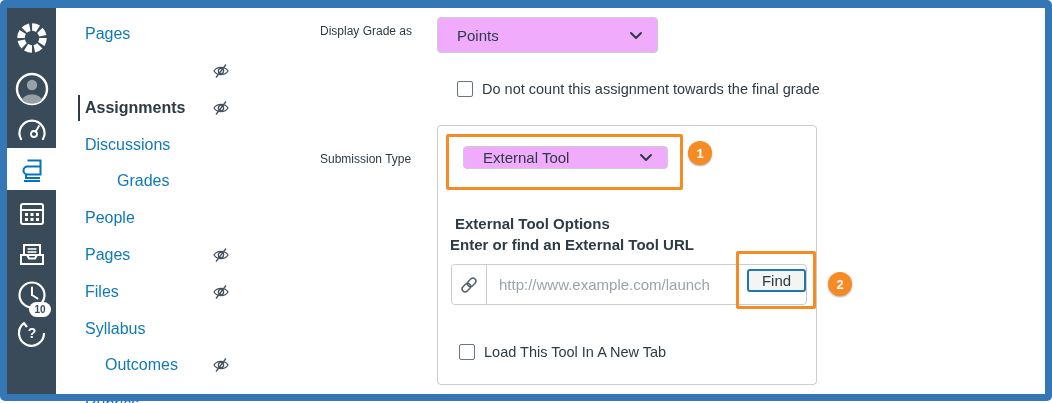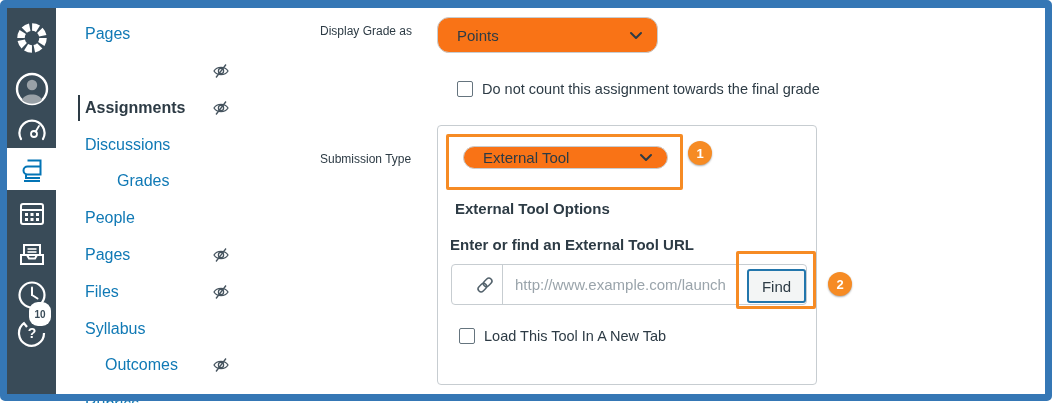--- a/index.html
+++ b/index.html
@@ -13,33 +13,33 @@
     border:7px solid #3577B5;border-top-width:8px;border-radius:5px;z-index:30;pointer-events:none;
   }
   .clipped-nav-item{
     position:absolute;left:85px;top:395px;z-index:5;font-size:16px;color:#1079B5;
   }
   
   .global-nav{position:absolute;left:7px;top:8px;width:49px;height:386px;background:#394B58;z-index:10;}
   .gn-item{position:absolute;left:0;width:49px;display:flex;justify-content:center;align-items:center;}
   .gn-active-tile{position:absolute;left:0;top:140px;width:49px;height:42px;background:#fff;}
   .gn-badge{
-    position:absolute;left:22px;top:294px;min-width:14px;height:24px;padding:0 4px;background:#fff;
+    position:absolute;left:22px;top:294px;min-width:14px;height:15px;padding:0 4px;background:#fff;
     border-radius:9px;color:#394B58;font-size:10px;font-weight:bold;display:flex;align-items:center;justify-content:center;z-index:2;
   }
   
   .course-nav{position:absolute;left:56px;top:8px;width:255px;height:386px;background:#fff;z-index:9;}
   .nav-item{position:absolute;left:29px;height:26px;display:flex;align-items:center;font-size:16px;color:#1079B5;cursor:pointer;}
   .nav-item.active{color:#2D3B45;font-weight:bold;border-left:2px solid #2D3B45;padding-left:5px;left:22px;}
   .nav-eye{position:absolute;left:156px;width:18px;height:18px;}
   
   .content{position:absolute;left:311px;top:8px;right:7px;bottom:9px;background:#fff;z-index:8;}
   .fld-label{position:absolute;font-size:12px;color:#2D3B45;}
   .select{
-    position:absolute;box-sizing:border-box;background:#f97316;border:1px solid #C7CDD1;border-radius:12px;
+    position:absolute;box-sizing:border-box;background:#f0abfc;border:1px solid #C7CDD1;border-radius:4px;
     display:flex;align-items:center;font-size:15px;color:#2D3B45;padding:0 14px 0 19px;cursor:pointer;
   }
   .select .chev{margin-left:auto;}
   .checkbox-row{position:absolute;display:flex;align-items:center;font-size:14.5px;color:#2D3B45;}
   .cb{width:14px;height:14px;border:1px solid #65747e;border-radius:2px;background:#fff;margin-right:9px;flex:0 0 auto;cursor:pointer;}
   .bigbox{position:absolute;box-sizing:border-box;border:1px solid #C7CDD1;border-radius:4px;background:#fff;}
   .hl-rect{position:absolute;box-sizing:border-box;border:3px solid #F68B24;border-radius:2px;z-index:3;}
   .step-badge{
     position:absolute;width:24px;height:24px;border-radius:50%;background:#F68B24;color:#fff;
     font-size:13px;font-weight:bold;display:flex;align-items:center;justify-content:center;
@@ -198,38 +198,38 @@
 
   <div class="hl-rect" style="left:135px;top:126px;width:237px;height:56px;"></div>
   <div class="select" style="left:152px;top:138px;width:205px;height:23px;z-index:4;">
     <span>External Tool</span>
     <svg class="chev" width="14" height="9" viewBox="0 0 14 9">
         <polyline points="2,2 7,7 12,2" fill="none" stroke="#2D3B45" stroke-width="2" stroke-linecap="round" stroke-linejoin="round"></polyline>
       </svg>
   </div>
   <div class="step-badge" style="left:377px;top:133px;">1</div>
 
-  <div class="subhead" style="left:144px;top:192px;">External Tool Options</div>
+  <div class="subhead" style="left:144px;top:207px;">External Tool Options</div>
   <div class="subhead" style="left:139px;top:228px;">Enter or find an External Tool URL</div>
 
-  <div class="url-group" style="left:140px;top:256px;width:356px;height:41px;padding-left:16px;">
+  <div class="url-group" style="left:140px;top:256px;width:356px;height:41px;">
     <div class="url-icon-cell">
       <svg width="20" height="20" viewBox="0 0 20 20">
         <g transform="rotate(-45 10 10)" fill="none" stroke="#52616b" stroke-width="1.5">
           <rect x="1.5" y="7" width="9.5" height="6" rx="3"></rect>
           <rect x="9" y="7" width="9.5" height="6" rx="3"></rect>
         </g>
       </svg>
     </div>
     <input class="url-input" type="text" placeholder="http://www.example.com/launch" style="">
   </div>
 
   <div class="hl-rect" style="left:425px;top:243px;width:80px;height:58px;"></div>
-  <button class="find-btn" style="left:436px;top:261px;width:59px;height:34px;">Find</button>
+  <button class="find-btn" style="left:436px;top:261px;width:59px;height:23px;">Find</button>
   <div class="step-badge" style="left:517px;top:264px;">2</div>
 
-  <div class="checkbox-row" style="left:148px;top:320px;text-align:center;">
+  <div class="checkbox-row" style="left:148px;top:336px;text-align:center;">
     <span class="cb"></span>
     <span>Load This Tool In A New Tab</span>
   </div>
 </div>
 
 <div class="frame"></div>
 
 </body></html>

